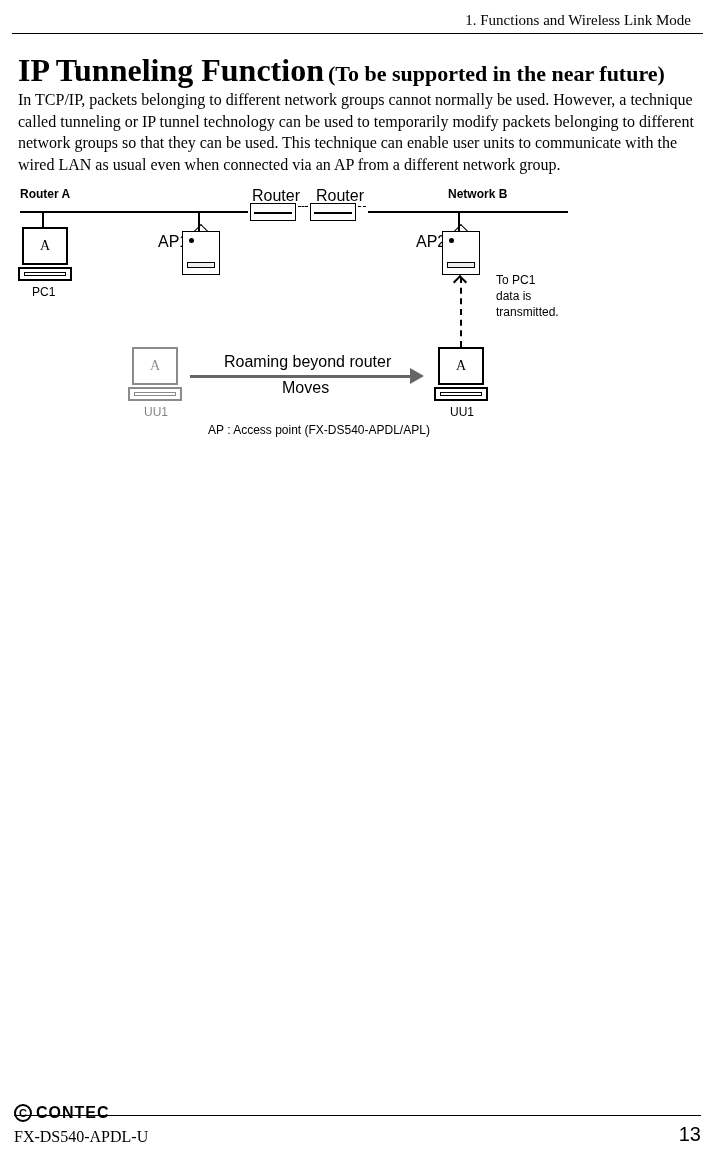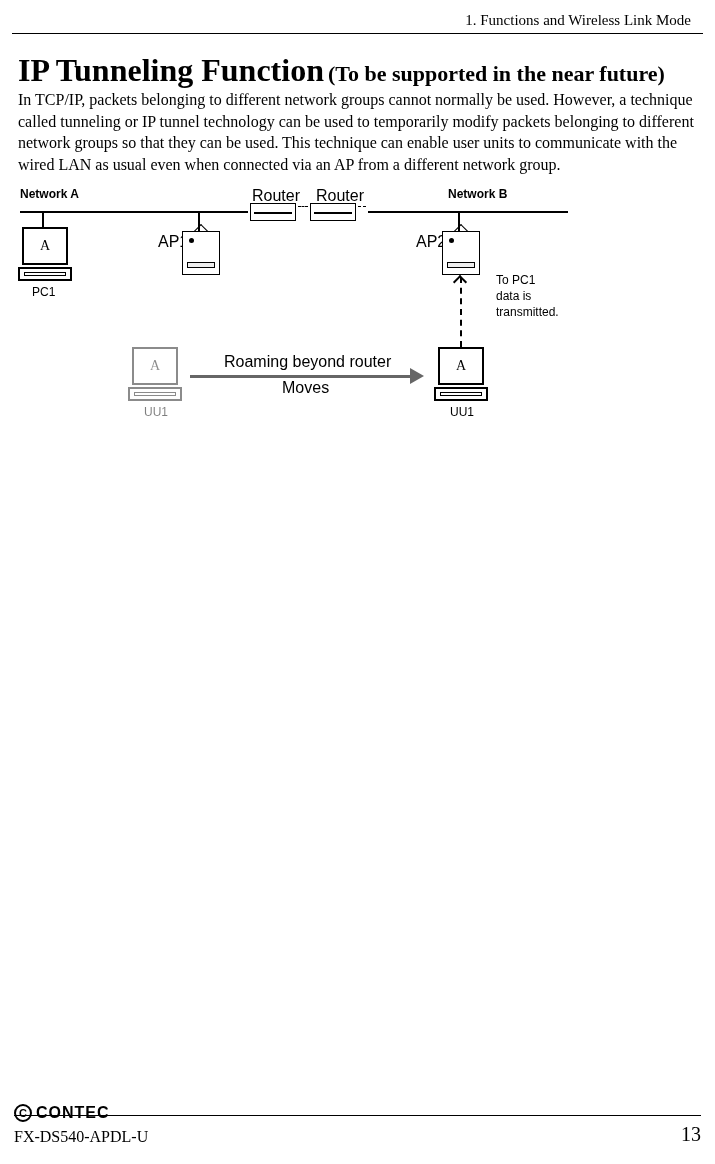--- a/index.html
+++ b/index.html
@@ -111,42 +111,42 @@
       position: absolute; bottom: 42px; left: 14px; background:#fff; padding-right:6px;
     }
     .cmark {
       display: inline-flex; width: 18px; height: 18px;
       border: 2px solid #000; border-radius: 50%;
       align-items: center; justify-content: center;
       font-family: Arial, sans-serif; font-weight: bold; font-size: 11px;
     }
     .contec-text { font-family: Arial, sans-serif; font-weight: bold; letter-spacing: 1px; font-size: 16px; }
     .model { font-family: "Times New Roman", serif; font-size: 16px; }
-    .page-num { font-size: 20px; font-family: Liberation Serif, serif; }
+    .page-num { font-size: 20px; font-family: Liberation Sans, sans-serif; }
   </style>
 </head>
 <body>
 
 <div class="page-header">
   <span>1. Functions and Wireless Link Mode</span>
 </div>
 
 <div class="content">
   <div class="title-line">
     <span class="main-title">IP Tunneling Function</span>
     <span> </span>
     <span class="subtitle">(To be supported in the near future)</span>
   </div>
 
   <p class="para">In TCP/IP, packets belonging to different network groups cannot normally be used.  However, a technique called tunneling or IP tunnel technology can be used to temporarily modify packets belonging to different network groups so that they can be used.  This technique can enable user units to communicate with the wired LAN as usual even when connected via an AP from a different network group.</p>
 
   <div class="figure-wrap">
     <div class="figure">
 
-      <span class="net-label" style="left:2px; top:0;">Network A</span>
+      <span class="net-label" style="left:2px; top:0;">Router A</span>
       <span class="small-label" style="left:234px; top:0;">Router</span>
       <span class="small-label" style="left:298px; top:0;">Router</span>
       <span class="net-label" style="left:430px; top:0;">Network B</span>
 
       <div class="bus-line" style="left:2px; top:24px; width:228px;"></div>
       <div class="bus-line" style="left:350px; top:24px; width:200px;"></div>
 
       <div class="router-box" style="left:232px; top:16px;">
           <div class="router-stripe"></div>
         </div>
@@ -206,20 +206,21 @@
 
       <div class="monitor" style="left:420px; top:160px;">
         <div class="monitor-screen">A</div>
       </div>
       <div class="monitor-base" style="left:416px; top:200px;">
           <div class="kslot"></div>
         </div>
       <span class="pc-label" style="left:432px; top:218px;">UU1</span>
 
       <div class="legend-text" style="left:190px; top:236px;">
+        <div>AP  : Access point (FX-DS540-APDL/APL)</div>
       </div>
     </div>
 
   </div>
 </div>
 
 <div class="contec-logo">
   <span class="cmark">C</span>
   <span class="contec-text">CONTEC</span>
 </div>

